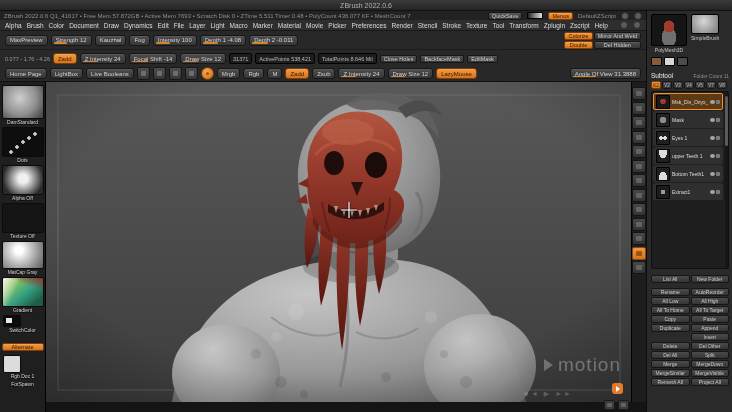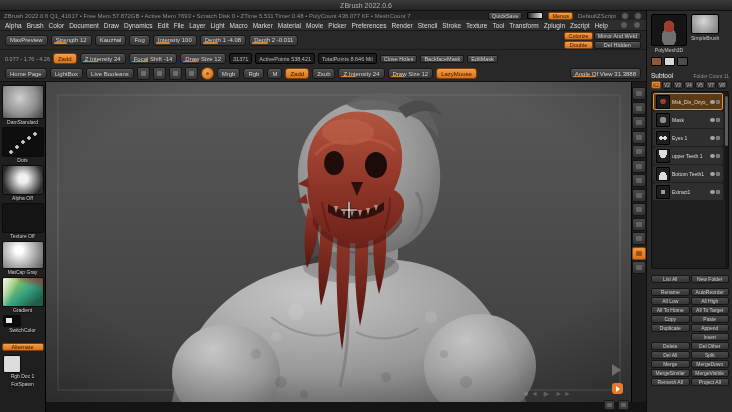--- a/index.html
+++ b/index.html
@@ -373,20 +373,21 @@
       <rect width="585" height="320" fill="url(#gVig)"></rect>
 
       <g>
         <path d="M303,120 V136 M295,128 H311" stroke="#000" stroke-width="3" opacity="0.55"></path>
         <path d="M303,120 V136 M295,128 H311" stroke="#fff" stroke-width="1.2"></path>
       </g>
     </svg>
 
     <div class="watermark">
       <span class="wm-play"></span>
+      <span class="wm-text">motion</span>
     </div>
     <div class="wm-badge"></div>
     <div class="player">◄◄  ▶  ►►</div>
   </div>
 
   <div class="bottom-icons">
     <span class="bni"></span>
     <span class="bni"></span>
   </div>
 

